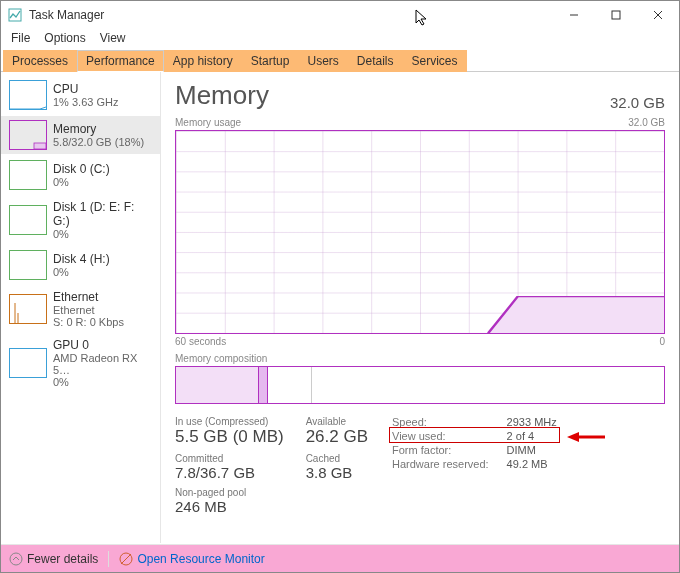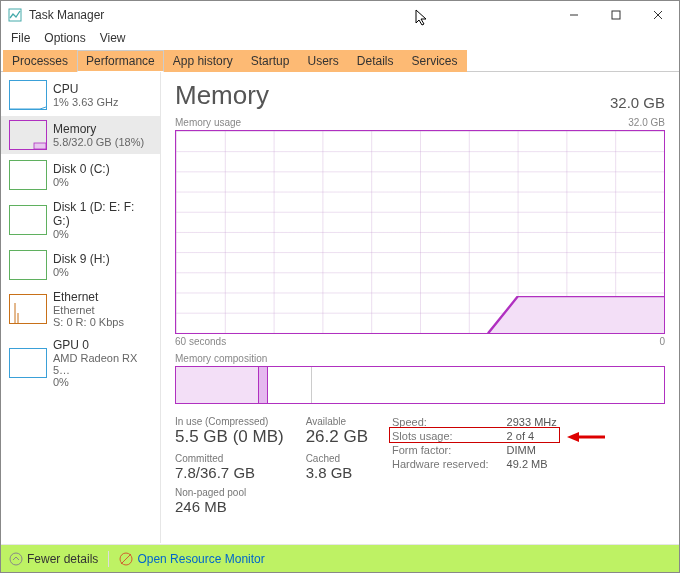--- a/index.html
+++ b/index.html
@@ -183,21 +183,21 @@
   
   .footer {
     height: 28px;
     border-top: 1px solid #e6e6e6;
     display:flex;
     align-items:center;
     gap: 10px;
     padding: 0 8px;
     font-size: 12px;
     position:absolute; bottom:0; left:0; right:0;
-    background:#bef264;
+    background:#f9a8d4;
   }
   .fewer { display:flex; align-items:center; gap:4px; color:#333;}
   .orm { display:flex; align-items:center; gap:4px; color:#0066cc;}
   .divider { width:1px; height:16px; background:#ddd;}
   
   .cursor {
     position:absolute;
     left: 414px; top: 8px;
     pointer-events:none;
   }
@@ -284,21 +284,21 @@
     <div class="side-item">
       <div class="side-thumb" style="border-color:#5fb05f"></div>
       <div class="side-text">
         <div class="side-name">Disk 1 (D: E: F: G:)</div>
         <div class="side-sub">0%</div>
       </div>
     </div>
     <div class="side-item">
       <div class="side-thumb" style="border-color:#5fb05f"></div>
       <div class="side-text">
-        <div class="side-name">Disk 9 (H:)</div>
+        <div class="side-name">Disk 4 (H:)</div>
         <div class="side-sub">0%</div>
       </div>
     </div>
     <div class="side-item">
       <div class="side-thumb" style="border-color:#c87018">
         <svg width="100%" height="100%">
             <line x1="5" y1="28" x2="5" y2="8" stroke="#c87018"></line>
             <line x1="8" y1="28" x2="8" y2="18" stroke="#c87018"></line>
           </svg>
       </div>
@@ -366,21 +366,21 @@
         </div>
         <div>
           <div class="stat-label">Non-paged pool</div>
           <div class="stat-val-md">246 MB</div>
         </div>
       </div>
 
       <div class="stats-right">
         <span class="r-label">Speed:</span>
         <span class="r-val">2933 MHz</span>
-        <span class="r-label hl-row">Slots usage:</span>
+        <span class="r-label hl-row">View used:</span>
         <span class="r-val hl-row">2 of 4</span>
         <span class="r-label">Form factor:</span>
         <span class="r-val">DIMM</span>
         <span class="r-label">Hardware reserved:</span>
         <span class="r-val">49.2 MB</span>
         <div class="hl-box"></div>
         <div class="arrow">
           <svg width="38" height="14">
               <line x1="38" y1="7" x2="10" y2="7" stroke="#d00" stroke-width="3"></line>
               <polygon points="0,7 12,2 12,12" fill="#d00"></polygon>

